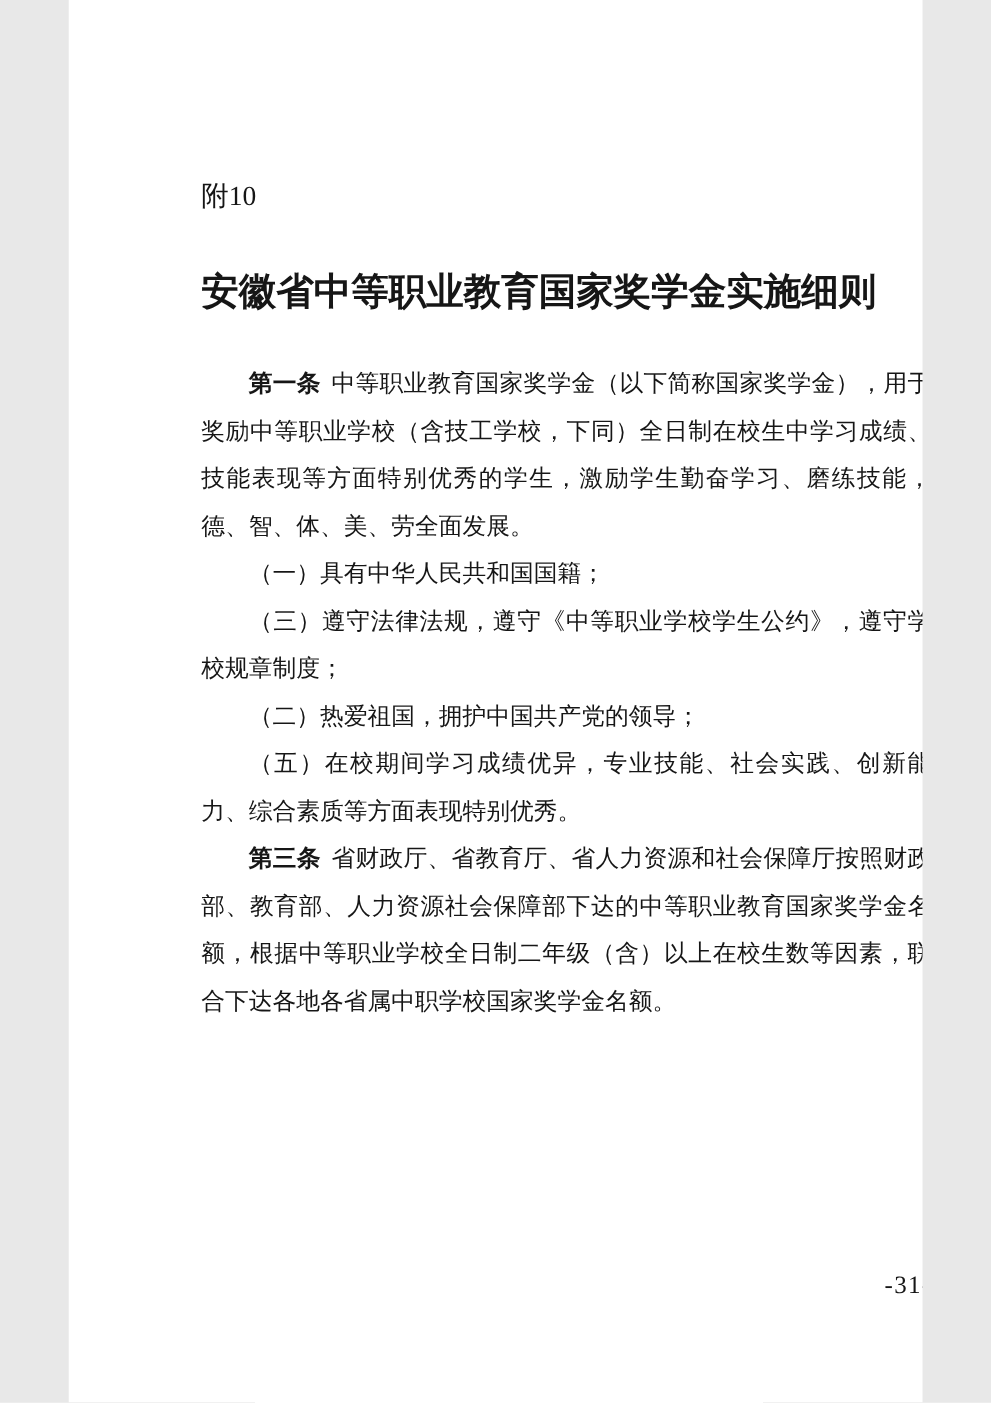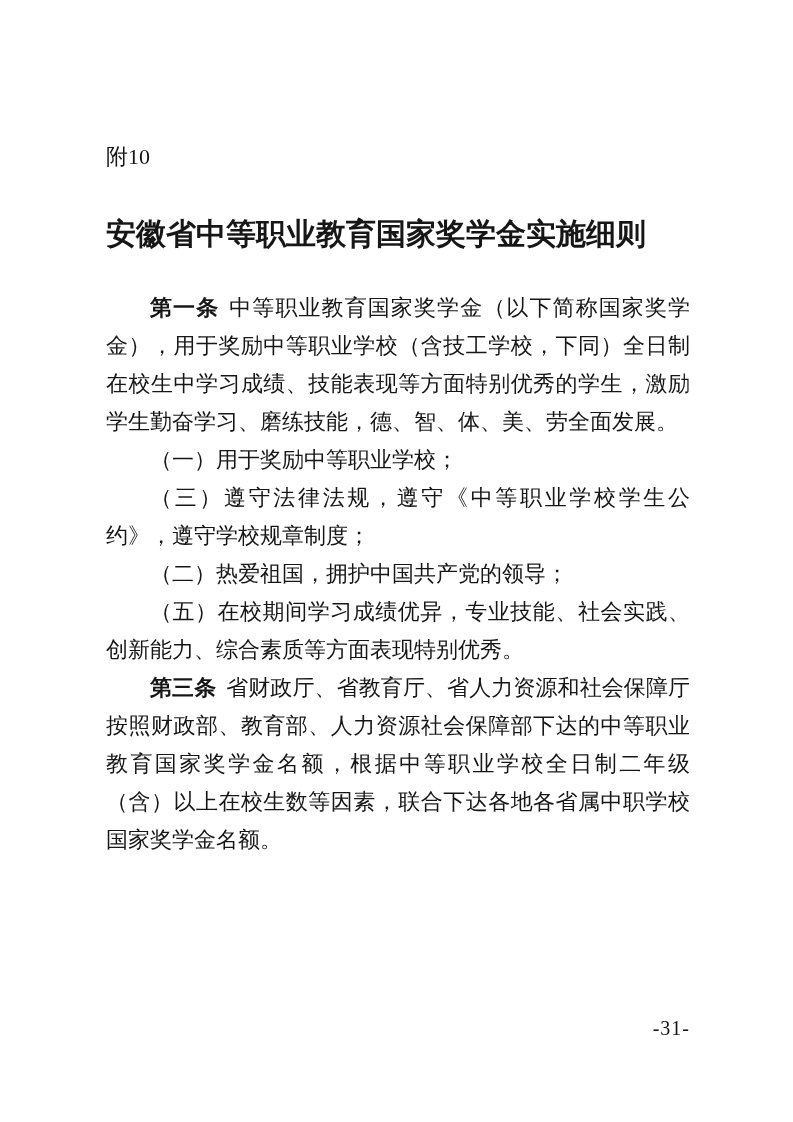--- a/index.html
+++ b/index.html
@@ -2,21 +2,21 @@
 <html lang="zh"><head>
 <meta charset="utf-8">
 <style>
   html, body {
     margin: 0;
     padding: 0;
     background: #e8e8e8;
   }
   .page {
     position: relative;
-    width: 793px;
+    width: 683px;
     height: 1122px;
     margin: 0 auto;
     background: #ffffff;
     overflow: hidden;
     font-family: "Liberation Serif", serif;
     color: #161616;
   }
   .attachment-label {
     position: absolute;
     top: 144px;
@@ -35,21 +35,21 @@
     font-weight: bold;
     text-align: left;
     white-space: nowrap;
     letter-spacing: 0px;
   }
   .doc-body {
     position: absolute;
     top: 289px;
     left: 106px;
     width: 584px;
-    font-size: 22px;
+    font-size: 19px;
     line-height: 38px;
     text-align: justify;
   }
   .doc-body p {
     margin: 0;
     padding: 0;
     text-indent: 2em;
   }
   .para-label {
     font-weight: bold;
@@ -75,21 +75,21 @@
 
   <div class="attachment-label">附10</div>
 
   <h1 class="doc-title">安徽省中等职业教育国家奖学金实施细则</h1>
 
   <div class="doc-body">
 
     <p><span class="para-label">第一条</span><span>中等职业教育国家奖学金（以下简称国家奖学金），用于奖励中等职业学校（含技工学校，下同）全日制在校生中学习成绩、技能表现等方面特别优秀的学生，激励学生勤奋学习、磨练技能，德、智、体、美、劳全面发展。</span></p>
 
 
-    <p><span class="para-label"></span><span>（一）用于奖励中等职业学校；</span></p>
+    <p><span class="para-label"></span><span>（一）具有中华人民共和国国籍；</span></p>
 
     <p><span class="para-label"></span><span>（三）遵守法律法规，遵守《中等职业学校学生公约》，遵守学校规章制度；</span></p>
 
     <p><span class="para-label"></span><span>（二）热爱祖国，拥护中国共产党的领导；</span></p>
 
 
     <p><span class="para-label"></span><span>（五）在校期间学习成绩优异，专业技能、社会实践、创新能力、综合素质等方面表现特别优秀。</span></p>
 
     <p><span class="para-label">第三条</span><span>省财政厅、省教育厅、省人力资源和社会保障厅按照财政部、教育部、人力资源社会保障部下达的中等职业教育国家奖学金名额，根据中等职业学校全日制二年级（含）以上在校生数等因素，联合下达各地各省属中职学校国家奖学金名额。</span></p>
 

